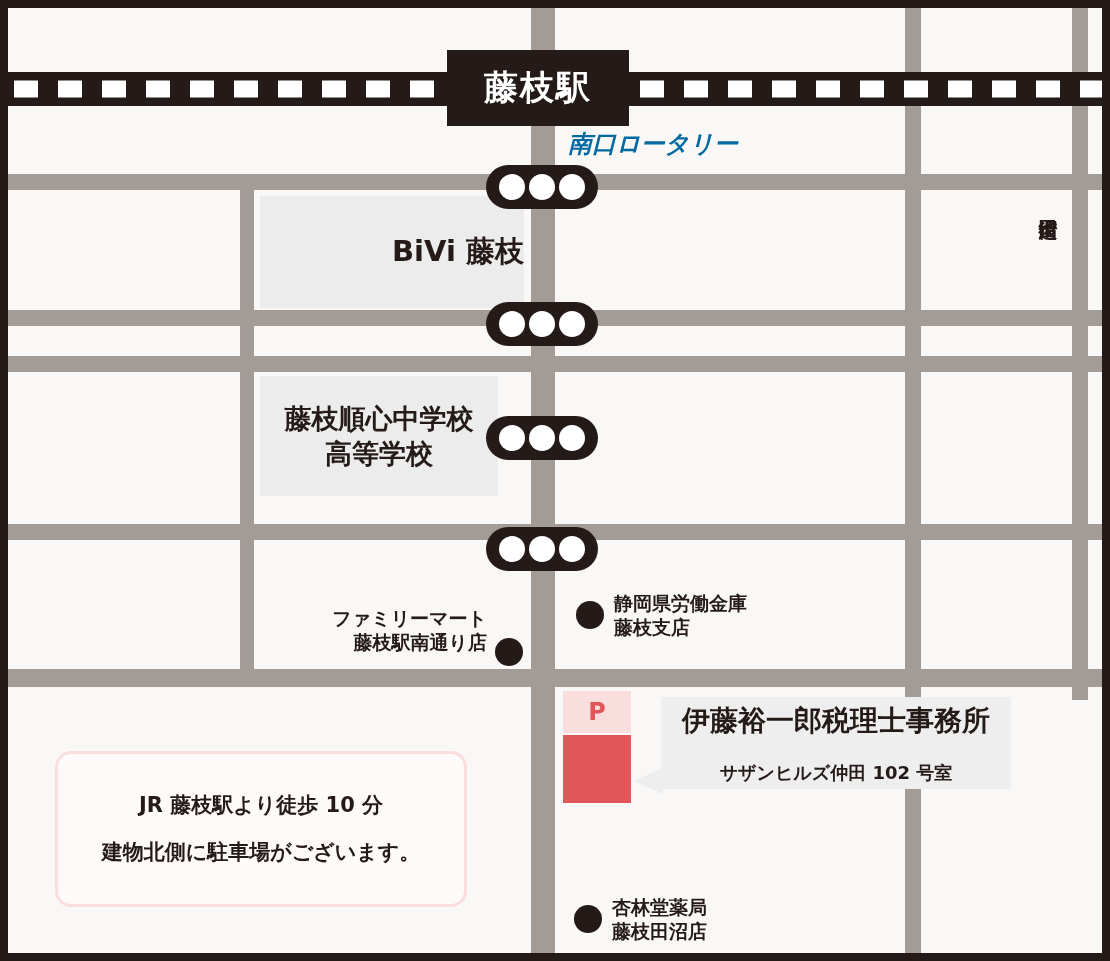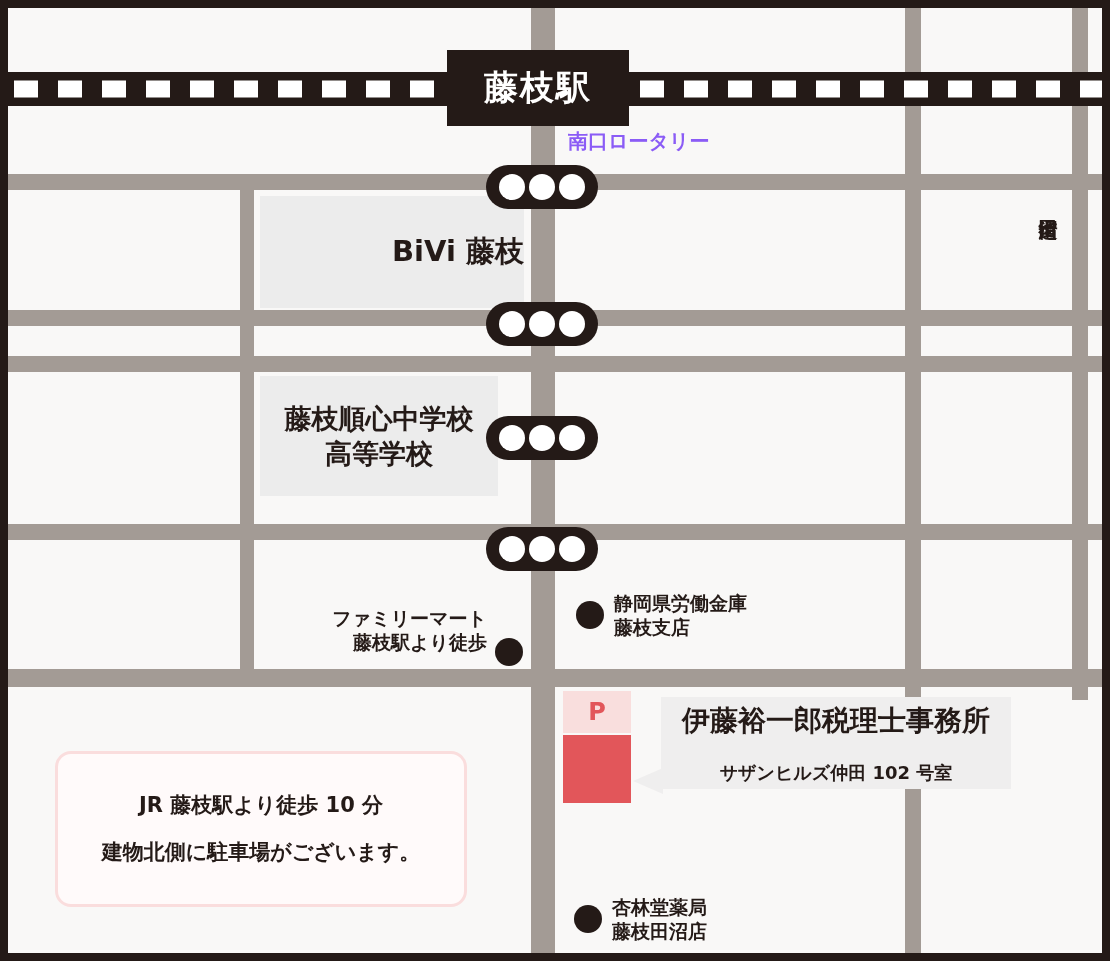--- a/index.html
+++ b/index.html
@@ -137,21 +137,21 @@
     color:#241a17;
     font-weight:bold;
     font-size:21px;
     line-height:1.2;
     box-sizing:border-box;
   }
   .note .n2{margin-top:22px;}
 
   .rot-label{
     position:absolute;
-    color:#8b5cf6;font-weight:bold;font-size:20px;
+    color:#0369a1;font-weight:bold;font-size:24px;font-style:italic;
   }
 </style>
 </head>
 <body>
 
 <div id="map">
   <div id="plane">
 
     <div class="road" style="left:-8px;top:166px;width:1110px;height:16px;"></div>
     <div class="road" style="left:-8px;top:302px;width:1110px;height:16px;"></div>
@@ -226,21 +226,21 @@
     </div>
 
     <div class="vlabel" style="left:1028px;top:196px;">田沼街道</div>
 
     <div class="dot" style="left:568px;top:593px;"></div>
     <div class="poi-label" style="left:606px;top:583px;">静岡県労働金庫
 藤枝支店</div>
 
     <div class="dot" style="left:487px;top:630px;"></div>
     <div class="poi-label right" style="left:186px;top:598px;width:293px;">ファミリーマート
-藤枝駅より徒歩</div>
+藤枝駅南通り店</div>
 
     <div class="dest-park" style="left:555px;top:683px;width:68px;height:42px;">
       <span>P</span>
     </div>
     <div class="dest-bldg" style="left:555px;top:727px;width:68px;height:68px;"></div>
     <div class="callout-tail" style="left:625px;top:760px;"></div>
     <div class="dest-callout" style="left:653px;top:689px;width:350px;height:92px;">
       <span class="l1">伊藤裕一郎税理士事務所</span>
       <span class="l2">サザンヒルズ仲田 102 号室</span>
     </div>

